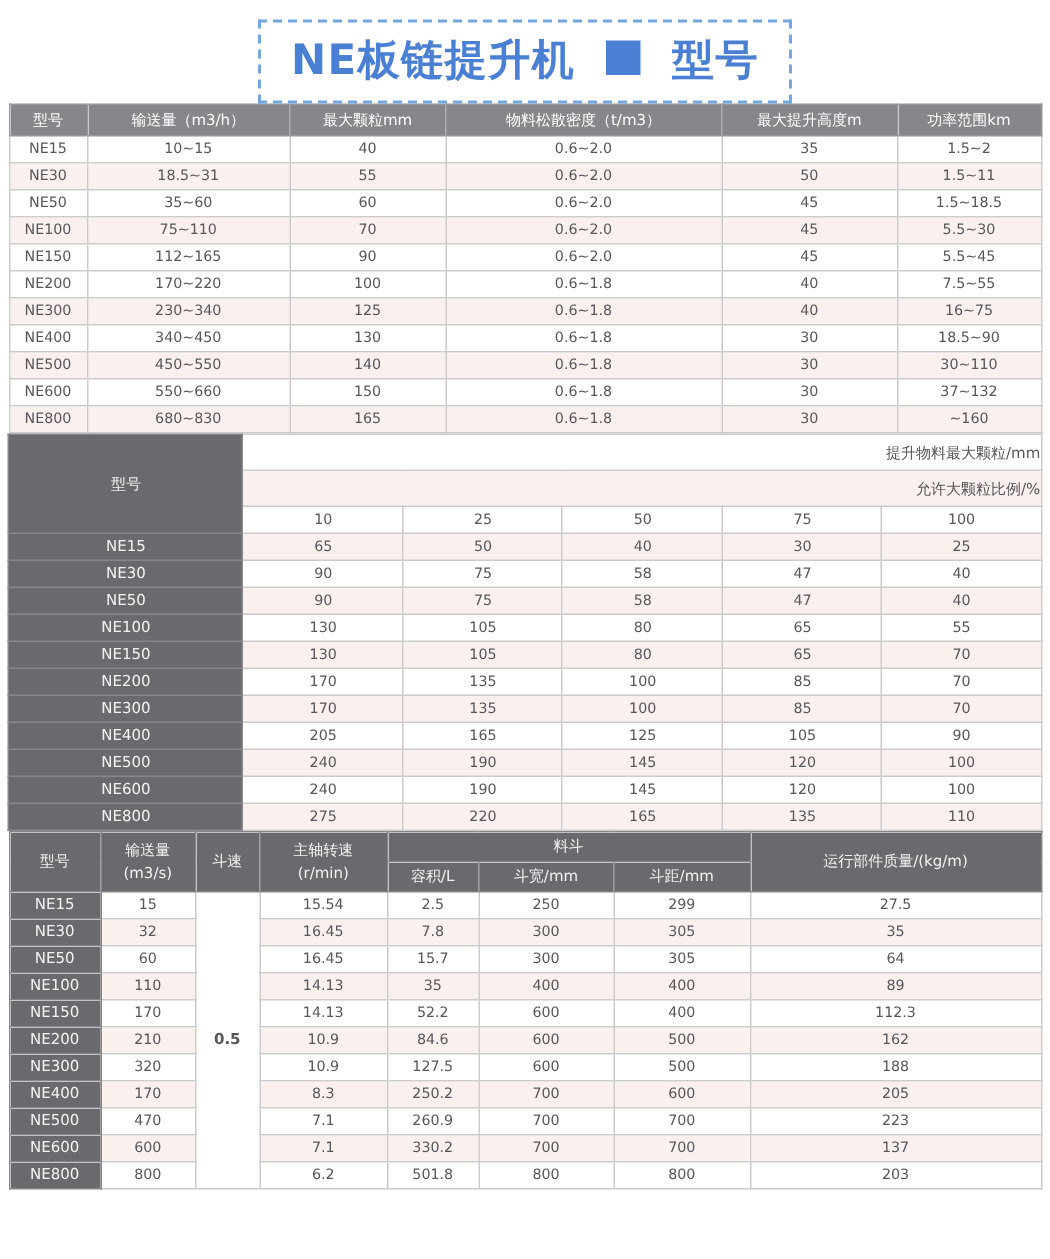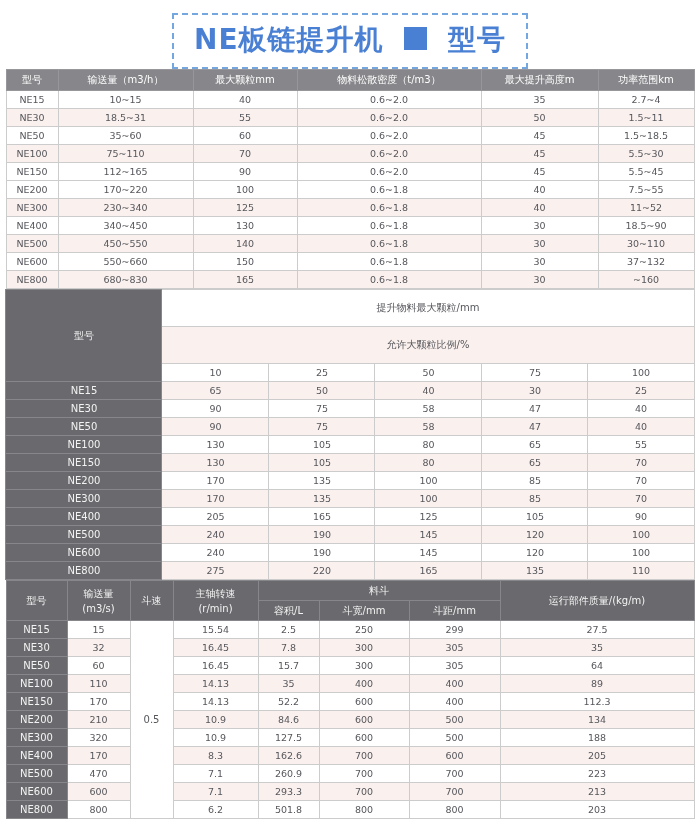--- a/index.html
+++ b/index.html
@@ -42,27 +42,27 @@
   .t1 th {
     background: var(--head-gray, #87878b); color: #ffffff;
     height: 21px; font-size: 10px; border-color: #97979b;
   }
   tr.pink td { background: var(--pink, #faf0ee); }
   td.dark, th.dark {
     background: var(--dark-gray, #6a6a6e) !important;
     color: #f3f3f3; border-color: #87878b;
     font-size: 10px;
   }
-  .t2 td.hrow { height: 37px; font-size: 10px; }
+  .t2 td.hrow { height: 24px; font-size: 10px; text-align: right; }
   .t2 td.hrow.pinkbg { background: var(--pink, #faf0ee); }
   .t3 th {
     background: var(--dark-gray, #6a6a6e); color: #f3f3f3;
     border-color: #87878b; font-size: 10px; height: 20px; line-height: 1.5;
   }
-  .t3 td.merge { background: #ffffff; vertical-align: middle; font-size: 10px; }
+  .t3 td.merge { background: #ffffff; vertical-align: middle; font-size: 10px; font-weight: bold; }
 </style>
 </head>
 <body>
 
 <div class="title-wrap">
   <div class="title-box">
     <span>NE板链提升机</span>
     <span class="sq"></span>
     <span>型号</span>
   </div>
@@ -87,21 +87,21 @@
         <th>功率范围km</th>
       </tr>
   </thead>
   <tbody id="t1-body">
       <tr>
         <td>NE15</td>
         <td>10~15</td>
         <td>40</td>
         <td>0.6~2.0</td>
         <td>35</td>
-        <td>2.7~4</td>
+        <td>1.5~2</td>
       </tr>
       <tr class="pink">
         <td>NE30</td>
         <td>18.5~31</td>
         <td>55</td>
         <td>0.6~2.0</td>
         <td>50</td>
         <td>1.5~11</td>
       </tr>
       <tr>
@@ -135,21 +135,21 @@
         <td>0.6~1.8</td>
         <td>40</td>
         <td>7.5~55</td>
       </tr>
       <tr class="pink">
         <td>NE300</td>
         <td>230~340</td>
         <td>125</td>
         <td>0.6~1.8</td>
         <td>40</td>
-        <td>11~52</td>
+        <td>16~75</td>
       </tr>
       <tr>
         <td>NE400</td>
         <td>340~450</td>
         <td>130</td>
         <td>0.6~1.8</td>
         <td>30</td>
         <td>18.5~90</td>
       </tr>
       <tr class="pink">
@@ -367,57 +367,57 @@
         <td>400</td>
         <td>112.3</td>
       </tr>
       <tr class="pink">
         <td class="dark">NE200</td>
         <td>210</td>
         <td>10.9</td>
         <td>84.6</td>
         <td>600</td>
         <td>500</td>
-        <td>134</td>
+        <td>162</td>
       </tr>
       <tr>
         <td class="dark">NE300</td>
         <td>320</td>
         <td>10.9</td>
         <td>127.5</td>
         <td>600</td>
         <td>500</td>
         <td>188</td>
       </tr>
       <tr class="pink">
         <td class="dark">NE400</td>
         <td>170</td>
         <td>8.3</td>
-        <td>162.6</td>
+        <td>250.2</td>
         <td>700</td>
         <td>600</td>
         <td>205</td>
       </tr>
       <tr>
         <td class="dark">NE500</td>
         <td>470</td>
         <td>7.1</td>
         <td>260.9</td>
         <td>700</td>
         <td>700</td>
         <td>223</td>
       </tr>
       <tr class="pink">
         <td class="dark">NE600</td>
         <td>600</td>
         <td>7.1</td>
-        <td>293.3</td>
+        <td>330.2</td>
         <td>700</td>
         <td>700</td>
-        <td>213</td>
+        <td>137</td>
       </tr>
       <tr>
         <td class="dark">NE800</td>
         <td>800</td>
         <td>6.2</td>
         <td>501.8</td>
         <td>800</td>
         <td>800</td>
         <td>203</td>
       </tr>

